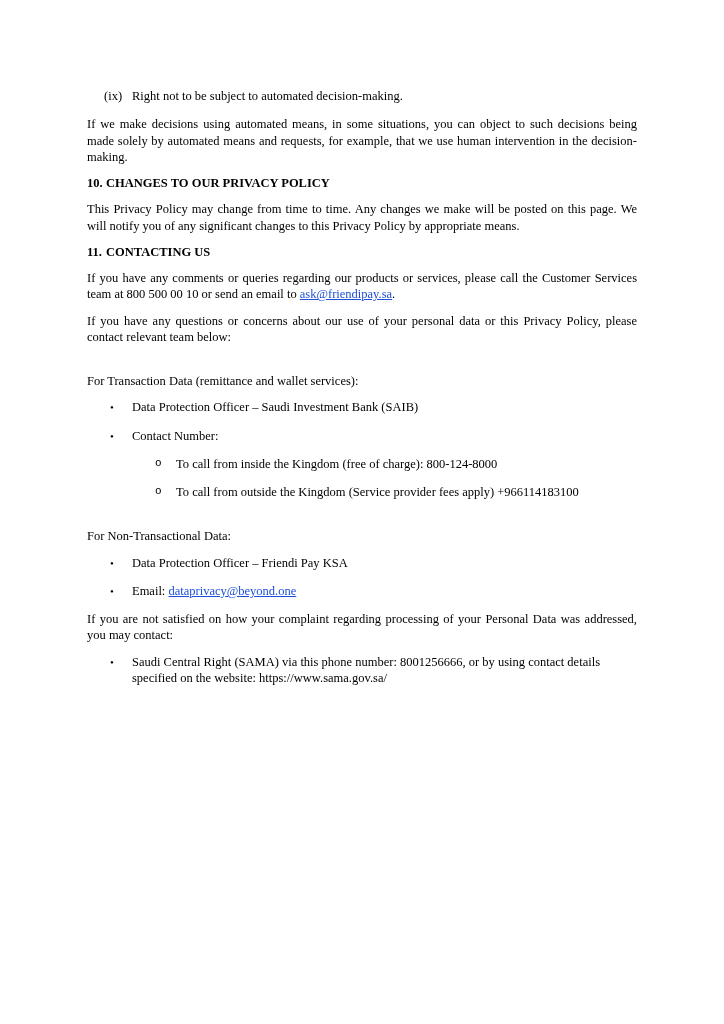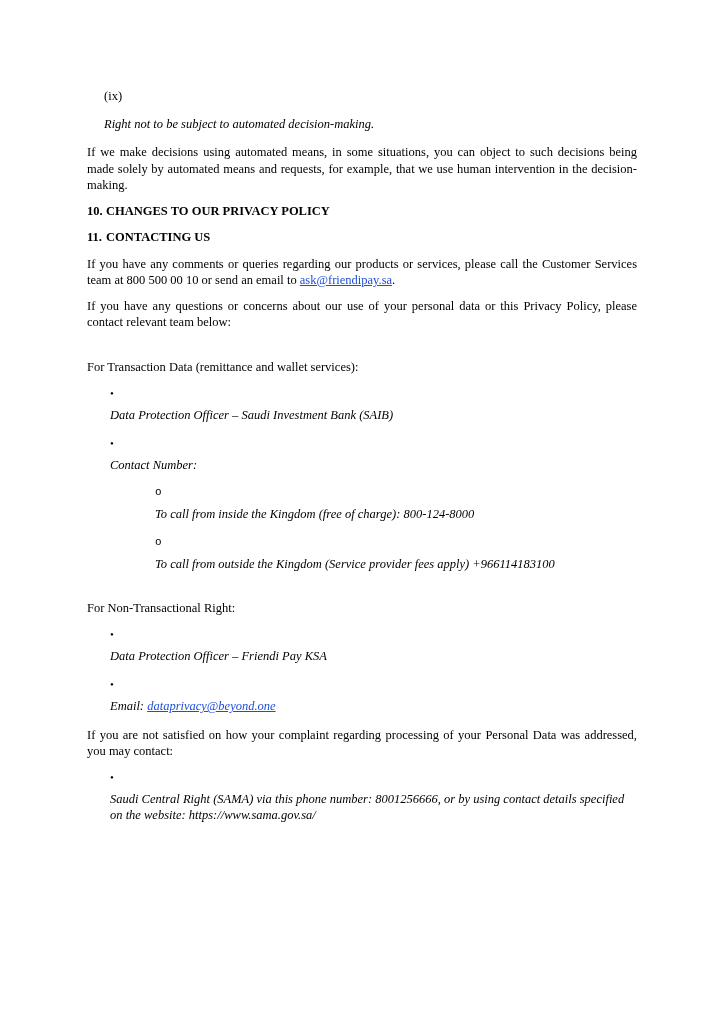--- a/index.html
+++ b/index.html
@@ -33,29 +33,28 @@
   }
   .heading .h-num {
     display: inline-block;
     min-width: 19px;
     flex: 0 0 auto;
   }
   .list-row {
     display: flex;
     line-height: 1.3;
     margin-bottom: 10px;
-    flex-direction: column;
   }
   .list-row.ix { padding-left: 17px; margin-bottom: 12px; }
   .list-row.ix .marker { flex: 0 0 28px; }
   .list-row.bullet { padding-left: 23px; margin-bottom: 12px; }
   .list-row.bullet .marker { flex: 0 0 22px; font-size: 11px; padding-top: 1px; }
   .list-row.subbullet { padding-left: 68px; margin-bottom: 12px; }
   .list-row.subbullet .marker { flex: 0 0 21px; font-size: 11px; font-family: "Liberation Mono", monospace; }
-  .list-row .item-text { flex: 1 1 auto; font-style: italic; }
+  .list-row .item-text { flex: 1 1 auto; }
   a.doc-link {
     color: #1d4ed8;
     text-decoration: underline;
     cursor: pointer;
   }
   .group-label { margin-top: 28px; }
 </style>
 </head>
 <body>
 
@@ -66,20 +65,21 @@
     <span class="item-text">Right not to be subject to automated decision-making.</span>
   </div>
 
   <p class="para">If we make decisions using automated means, in some situations, you can object to such decisions being made solely by automated means and requests, for example, that we use human intervention in the decision-making.</p>
 
   <h2 class="heading">
     <span class="h-num">10.</span>
     <span>CHANGES TO OUR PRIVACY POLICY</span>
   </h2>
 
+  <p class="para">This Privacy Policy may change from time to time. Any changes we make will be posted on this page. We will notify you of any significant changes to this Privacy Policy by appropriate means.</p>
 
   <h2 class="heading">
     <span class="h-num">11.</span>
     <span>CONTACTING US</span>
   </h2>
 
   <p class="para"><span>If you have any comments or queries regarding our products or services, please call the Customer Services team at 800 500 00 10 or send an email to </span><a class="doc-link" href="#">ask@friendipay.sa</a><span>.</span></p>
 
   <p class="para">If you have any questions or concerns about our use of your personal data or this Privacy Policy, please contact relevant team below:</p>
 
@@ -98,21 +98,21 @@
   <div class="list-row subbullet">
     <span class="marker">o</span>
     <span class="item-text">To call from inside the Kingdom (free of charge): 800-124-8000</span>
   </div>
 
   <div class="list-row subbullet">
     <span class="marker">o</span>
     <span class="item-text">To call from outside the Kingdom (Service provider fees apply) +966114183100</span>
   </div>
 
-  <p class="para no-justify group-label">For Non-Transactional Right:</p>
+  <p class="para no-justify group-label">For Non-Transactional Data:</p>
 
   <div class="list-row bullet">
     <span class="marker">•</span>
     <span class="item-text">Data Protection Officer – Friendi Pay KSA</span>
   </div>
 
   <div class="list-row bullet">
     <span class="marker">•</span>
     <span class="item-text"><span>Email: </span><a class="doc-link" href="#">dataprivacy@beyond.one</a></span>
   </div>

